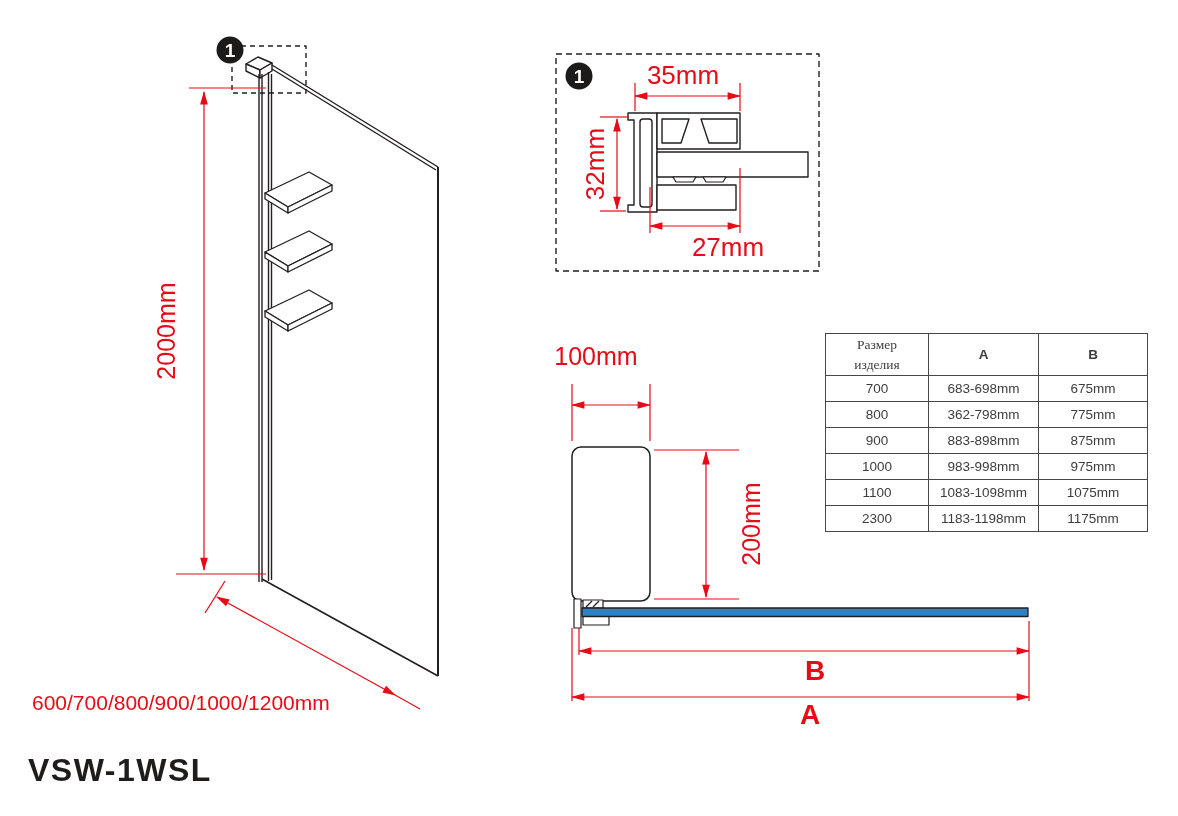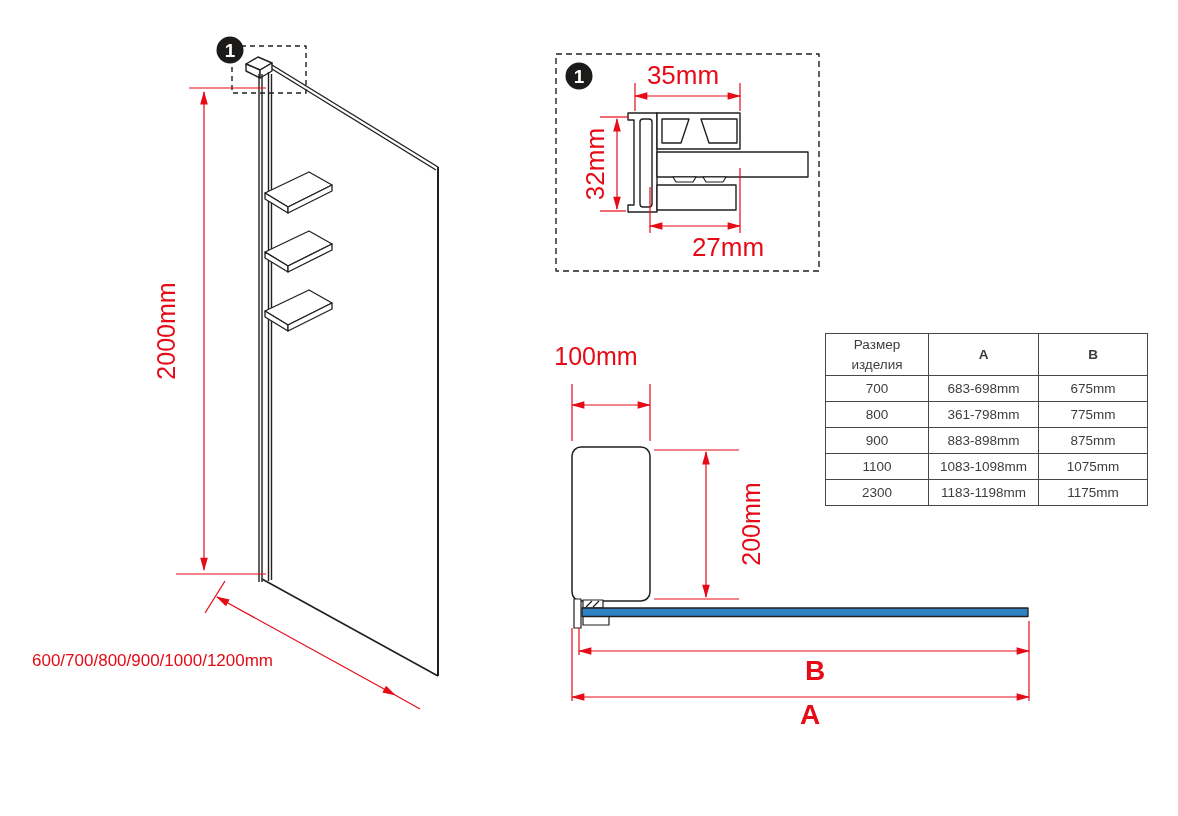--- a/index.html
+++ b/index.html
@@ -16,34 +16,34 @@
   .lbl.left{transform:none;}
   .badge{
     position:absolute;width:27px;height:27px;border-radius:50%;
     background:#1d1a1a;color:#fff;font-weight:bold;font-size:19px;
     display:flex;align-items:center;justify-content:center;
     transform:translate(-50%,-50%);
   }
   .dim-big{font-size:26px;}
   .dim-med{font-size:25px;}
   .ab{font-size:28px;font-weight:bold;}
-  .widths{font-size:17px;}
+  .widths{font-size:21px;margin-top:40px;}
   #model-title{
     position:absolute;left:28px;top:752px;font-size:32px;font-weight:bold;
     color:#1f1c1c;letter-spacing:1.5px;
   }
   #size-table{
     position:absolute;left:825px;top:333px;border-collapse:collapse;
     table-layout:fixed;
   }
   #size-table td{
     border:1.6px solid #474747;text-align:center;vertical-align:middle;
     color:#3d3d3d;font-size:13.5px;padding:0;
   }
-  #size-table .c1{width:102px;}
+  #size-table .c1{width:102px;font-family:Liberation Serif, serif;}
   #size-table .c2{width:109px;}
   #size-table .c3{width:108px;}
   #size-table .hrow td{height:41px;}
   #size-table .drow td{height:25px;}
   .th-size{white-space:pre-line;line-height:1.45;}
   .th-ab{color:#e60b17;font-weight:bold;font-size:24px;}
 </style>
 </head>
 <body>
 
@@ -192,34 +192,40 @@
       <td class="c2 th-ab">A</td>
       <td class="c3 th-ab">B</td>
     </tr>
     <tr class="drow">
       <td>700</td>
       <td>683-698mm</td>
       <td>675mm</td>
     </tr>
     <tr class="drow">
       <td>800</td>
-      <td>361-798mm</td>
+      <td>362-798mm</td>
       <td>775mm</td>
     </tr>
     <tr class="drow">
       <td>900</td>
       <td>883-898mm</td>
       <td>875mm</td>
     </tr>
     <tr class="drow">
+      <td>1000</td>
+      <td>983-998mm</td>
+      <td>975mm</td>
+    </tr>
+    <tr class="drow">
       <td>1100</td>
       <td>1083-1098mm</td>
       <td>1075mm</td>
     </tr>
     <tr class="drow">
       <td>2300</td>
       <td>1183-1198mm</td>
       <td>1175mm</td>
     </tr>
   </tbody>
     </table>
 
+  <div id="model-title">VSW-1WSL</div>
 </div>
 
 </body></html>

